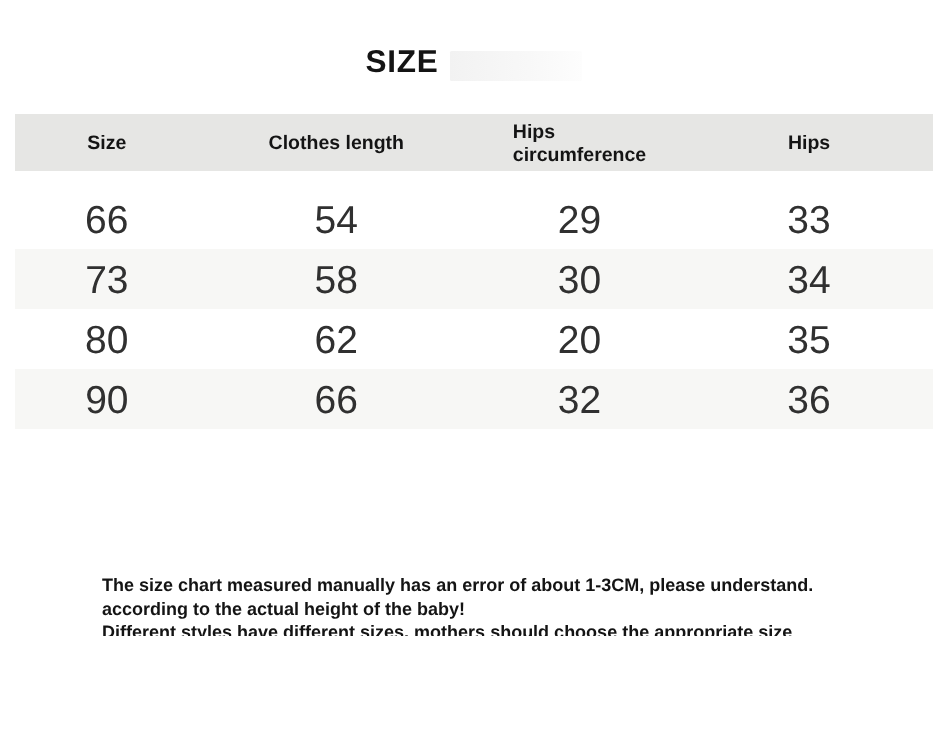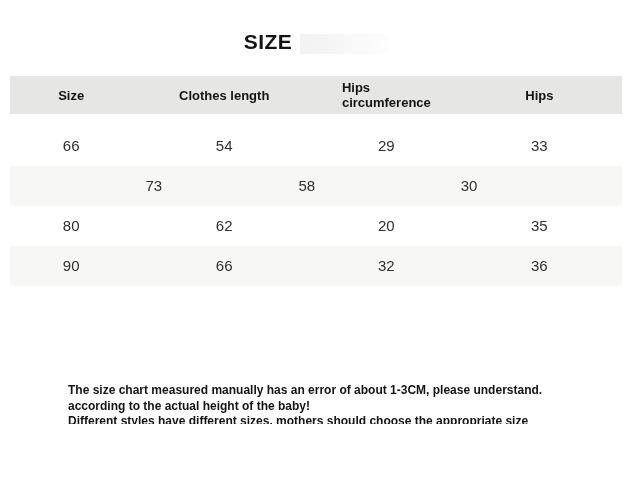--- a/index.html
+++ b/index.html
@@ -29,21 +29,21 @@
     position:absolute;left:10px;top:76px;width:612px;
   }
   .trow{display:flex;width:100%;}
   .trow.header{
     height:38px;align-items:center;
     background:var(--header-bg,#e6e6e4);
   }
   .hgap{height:12px;}
   .trow.data{
     height:40px;line-height:40px;
-    font-size:15px;font-weight:300;color:#303030;
+    font-size:26px;font-weight:300;color:#303030;
   }
   .trow.data.alt{background:var(--zebra-bg,#f7f7f5);justify-content:center;}
   .cell{text-align:center;}
   .c1{width:20%;}
   .c2{width:30%;}
   .c3{width:23%;}
   .c4{width:27%;}
   .hdr{
     display:inline-block;text-align:left;vertical-align:middle;
     white-space:pre-line;
@@ -91,20 +91,21 @@
       <div class="cell c1">66</div>
       <div class="cell c2">54</div>
       <div class="cell c3">29</div>
       <div class="cell c4">33</div>
     </div>
 
     <div class="trow data alt">
       <div class="cell c1">73</div>
       <div class="cell c2">58</div>
       <div class="cell c3">30</div>
+      <div class="cell c4">34</div>
     </div>
 
     <div class="trow data">
       <div class="cell c1">80</div>
       <div class="cell c2">62</div>
       <div class="cell c3">20</div>
       <div class="cell c4">35</div>
     </div>
 
     <div class="trow data alt">

